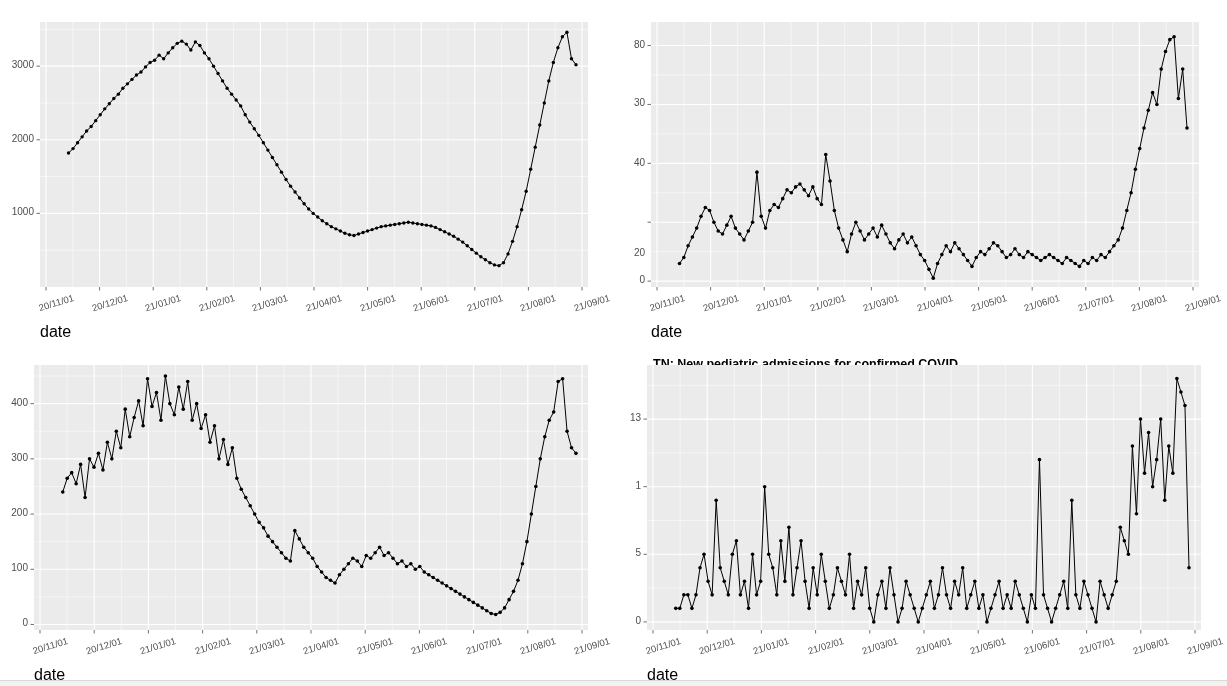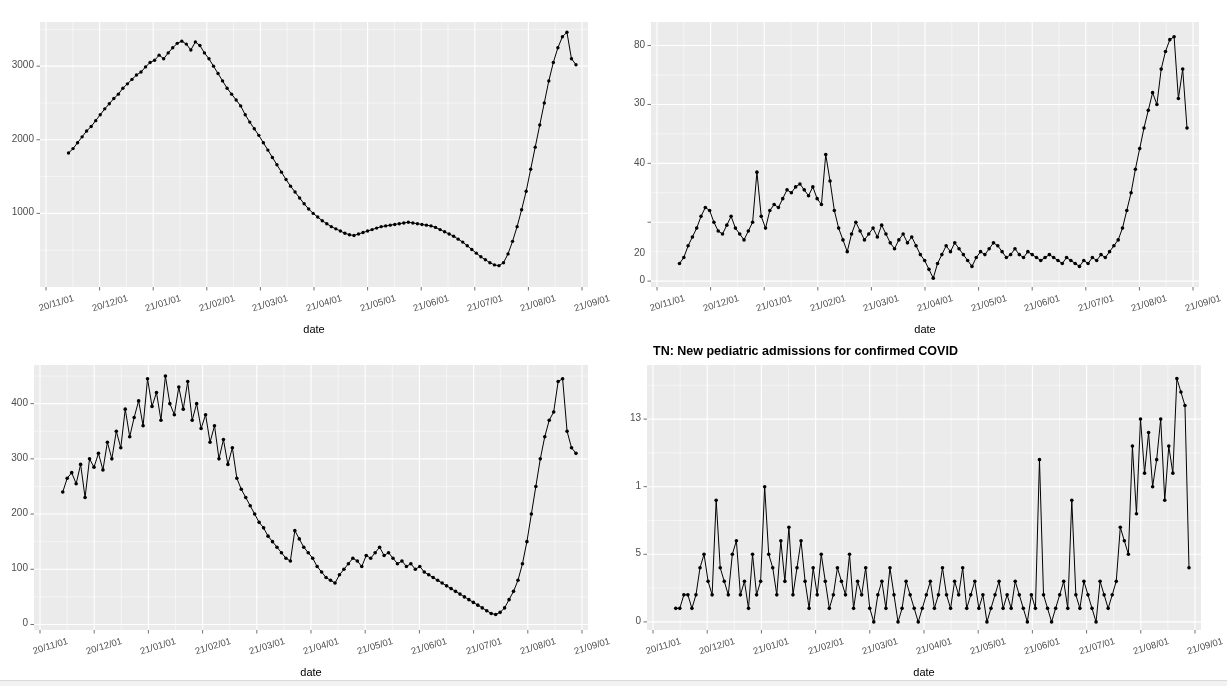--- a/index.html
+++ b/index.html
@@ -1,21 +1,21 @@
 <!DOCTYPE html>
 <html><head>
 <meta charset="utf-8">
 <style>
   html,body{margin:0;padding:0;background:#ffffff;}
   body{width:1227px;height:686px;font-family:"Liberation Sans",sans-serif;overflow:hidden;}
   #grid{display:grid;grid-template-columns:613px 614px;grid-template-rows:343px 343px;width:1227px;height:686px;}
   .panel{position:relative;box-sizing:border-box;}
   .ptitle{position:absolute;font-size:12.5px;font-weight:bold;color:#000;white-space:nowrap;}
   .plotbg{position:absolute;background:#ebebeb;}
-  .axis-lab{position:absolute;font-size:11px;color:#000;text-align:center;}
+  .axis-lab{position:absolute;font-size:16px;color:#000;}
   .tick-x{position:absolute;font-size:9.5px;color:#4d4d4d;white-space:nowrap;transform-origin:left top;}
   .tick-y{position:absolute;font-size:10px;color:#4d4d4d;text-align:right;white-space:nowrap;}
   svg{position:absolute;left:0;top:0;overflow:visible;}
   .gridmaj{stroke:#ffffff;stroke-width:1.1;}
   .gridmin{stroke:#ffffff;stroke-width:0.5;}
   .tickmark{stroke:#4d4d4d;stroke-width:0.8;}
   .dataline{stroke:#000;stroke-width:1;fill:none;}
   .dot{fill:#000;}
   .bottombar{position:absolute;left:0;top:680px;width:1227px;height:6px;background:#f2f2f2;border-top:1px solid #d9d9d9;}
 </style>
@@ -577,21 +577,21 @@
         <div class="tick-y" style="left: -8px; width: 36px; top: 274.479px;">0</div>
         <div class="tick-y" style="left: -8px; width: 36px; top: 219.271px;">100</div>
         <div class="tick-y" style="left: -8px; width: 36px; top: 164.062px;">200</div>
         <div class="tick-y" style="left: -8px; width: 36px; top: 108.854px;">300</div>
         <div class="tick-y" style="left: -8px; width: 36px; top: 53.6458px;">400</div>
         <div class="axis-lab" style="left: 34px; width: 554px; top: 323px;">date</div>
       </div>
   </div>
 
   <div class="panel">
-    <div class="ptitle" style="left:40px;top:1px;">TN: New pediatric admissions for confirmed COVID</div>
+    <div class="ptitle" style="left:40px;top:14px;">TN: New pediatric admissions for confirmed COVID</div>
     <div id="p3" style="position:absolute;left:0;top:0;width:614px;height:343px;">
         <div class="plotbg" style="left: 34px; top: 22px; width: 554px; height: 265px;"></div>
         <svg width="613" height="343">
           <line x1="67.1" y1="22" x2="67.1" y2="287" class="gridmin"></line>
           <line x1="121.30000000000001" y1="22" x2="121.30000000000001" y2="287" class="gridmin"></line>
           <line x1="175.5" y1="22" x2="175.5" y2="287" class="gridmin"></line>
           <line x1="229.70000000000002" y1="22" x2="229.70000000000002" y2="287" class="gridmin"></line>
           <line x1="283.9" y1="22" x2="283.9" y2="287" class="gridmin"></line>
           <line x1="338.1" y1="22" x2="338.1" y2="287" class="gridmin"></line>
           <line x1="392.30000000000007" y1="22" x2="392.30000000000007" y2="287" class="gridmin"></line>

